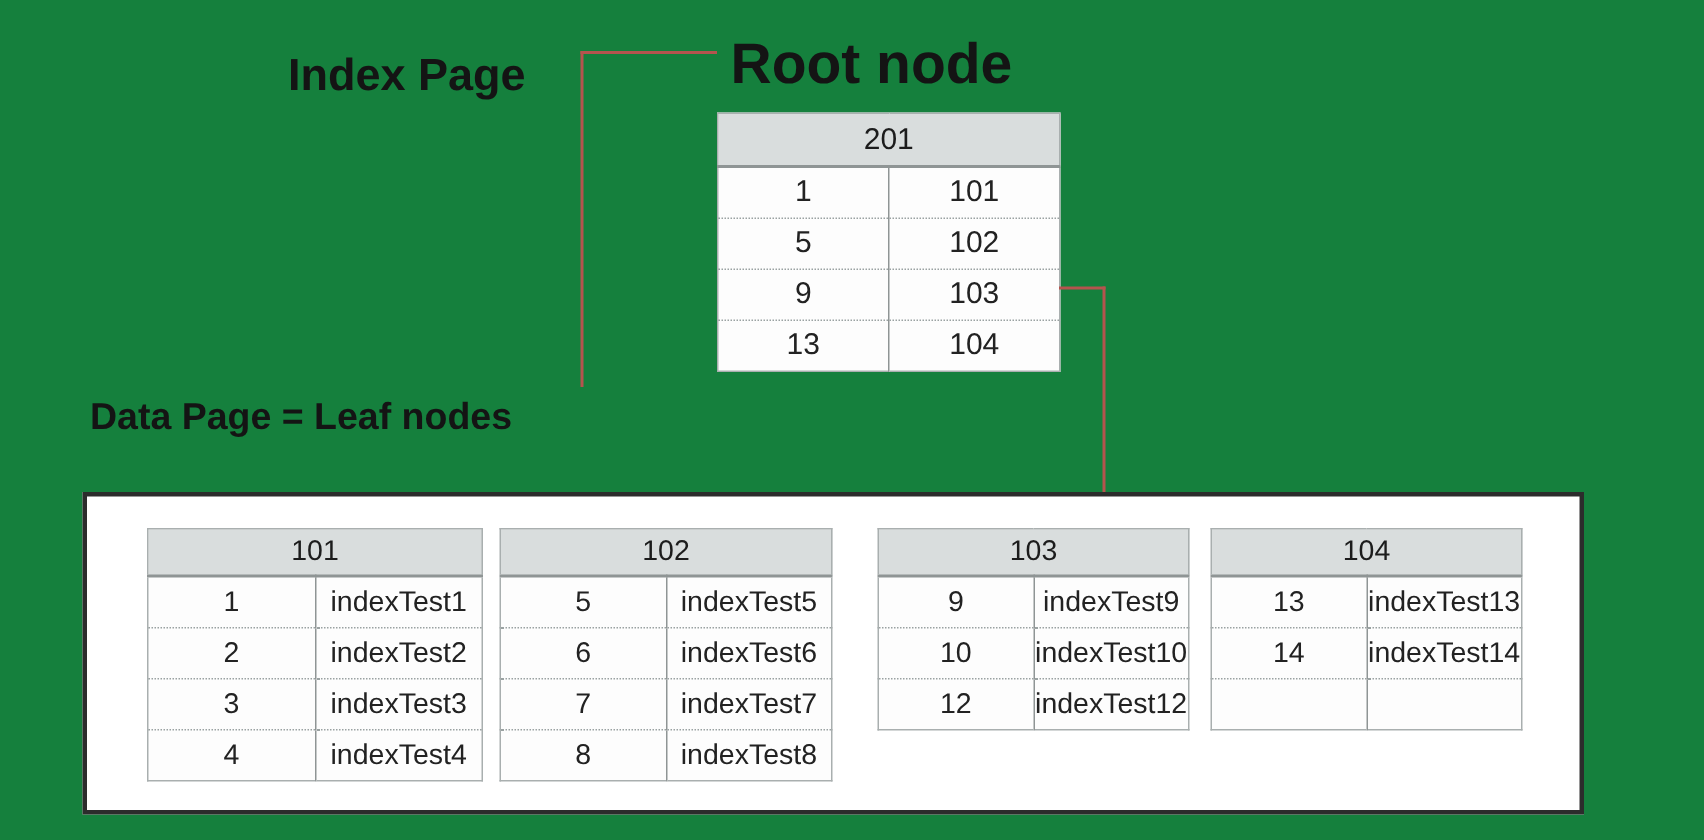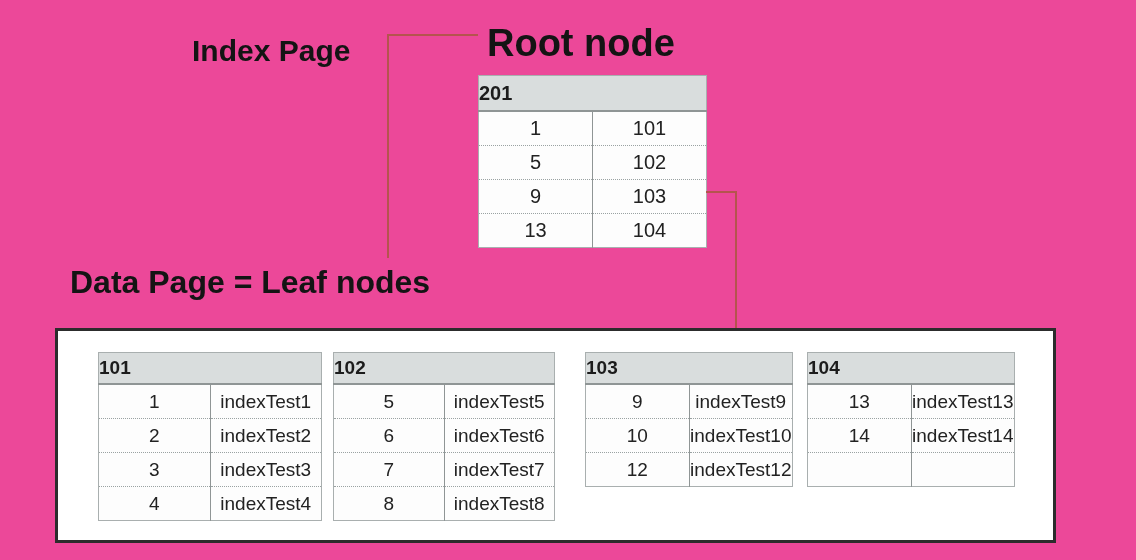--- a/index.html
+++ b/index.html
@@ -5,34 +5,34 @@
   html, body {
     margin: 0;
     padding: 0;
     background: #ffffff;
     font-family: "Liberation Sans", "DejaVu Sans", sans-serif;
   }
   .canvas {
     position: relative;
     width: 1136px;
     height: 560px;
-    background: #ec4899;
+    background: #15803d;
     overflow: hidden;
     color: #151515;
   }
   .label {
     position: absolute;
     font-weight: bold;
     color: #141414;
     white-space: nowrap;
     line-height: 1;
   }
   .index-page { left: 192px; top: 36px; font-size: 30px; }
   .root-node  { left: 487px; top: 24px; font-size: 38px; }
-  .data-page  { left: 70px;  top: 266px; font-size: 32px; }
+  .data-page  { left: 60px;  top: 266px; font-size: 25px; }
 
   
   .conn { position: absolute; background: var(--connector, #b5544e); }
   .c1h { left: 387px; top: 34px;  width: 91px;  height: 2px; }
   .c1v { left: 387px; top: 34px;  width: 2px;   height: 224px; }
   .c2h { left: 706px; top: 191px; width: 31px;  height: 2px; }
   .c2v { left: 735px; top: 191px; width: 2px;   height: 152px; }
   .arrowhead {
     position: absolute;
     left: 730px; top: 342px;
@@ -47,22 +47,22 @@
   .node-table table {
     border-collapse: collapse;
     width: 100%;
     table-layout: fixed;
     background: #fdfdfd;
     border: 1px solid var(--table-border, #a9afaf);
   }
   .node-table th {
     background: var(--header-bg, #d9dddd);
     border-bottom: 2px solid #8f9595;
-    font-weight: bold;
-    text-align: left;
+    font-weight: normal;
+    text-align: center;
     padding: 0;
     color: #1c1c1c;
   }
   .node-table td {
     padding: 0;
     text-align: center;
     color: #222222;
   }
   .node-table tbody tr + tr td { border-top: 1px dotted #9aa2a2; }
   .node-table td.key { border-right: 1px solid #8f9595; }

